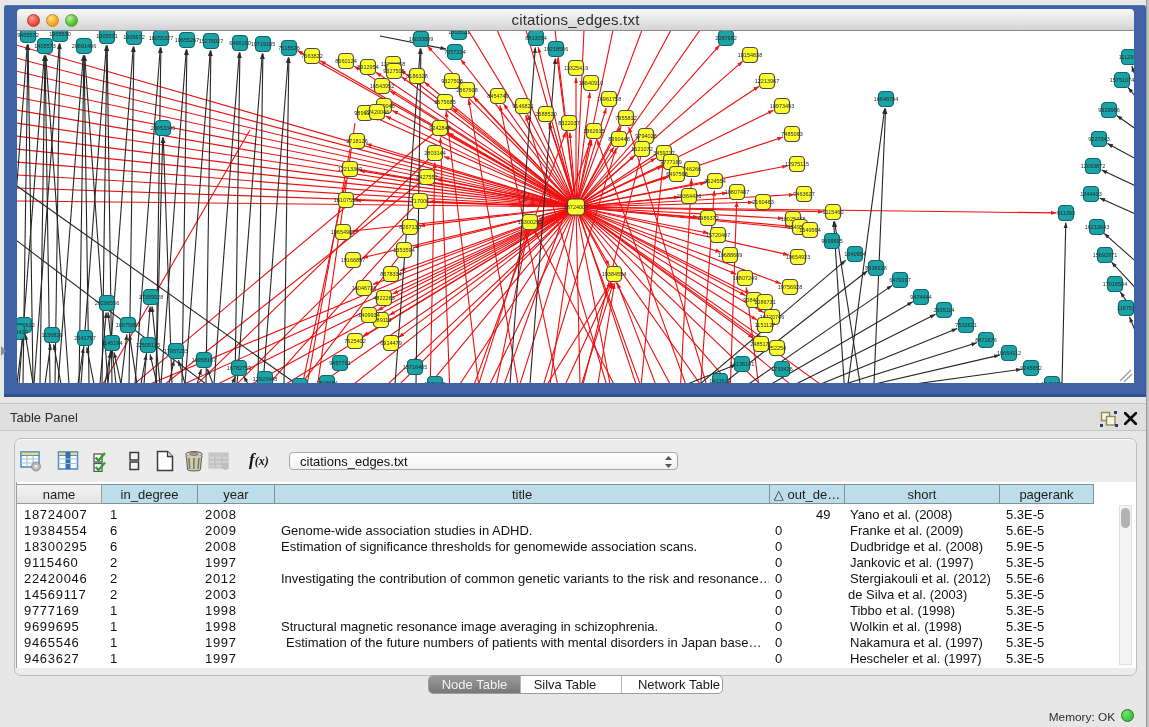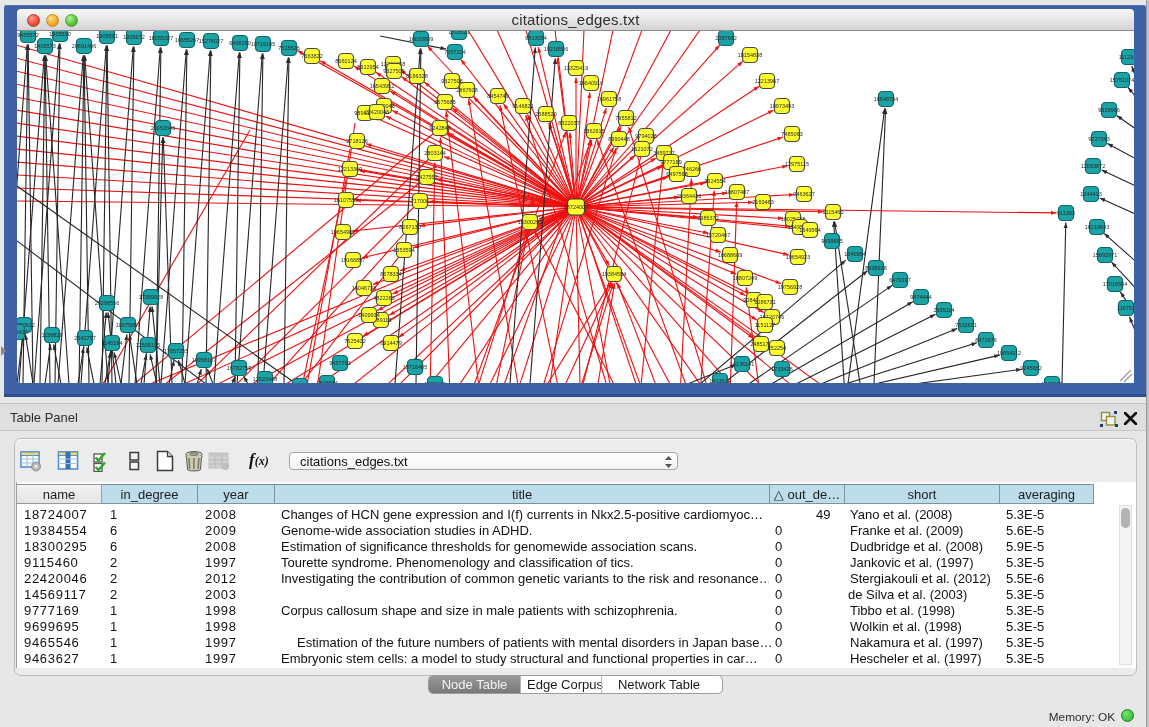--- a/index.html
+++ b/index.html
@@ -829,26 +829,25 @@
       <path d="M4.5 13 L1 9 H8 z" fill="#555"></path>
     </svg>
 </div>
 <div id="tablewhite"></div>
 <div class="hcell" style="left:17px;width:85px;background:linear-gradient(#f2f2f2,#e4e4e4);border-top:1px solid #999;border-bottom:1px solid #999;border-right:1px solid #9d9d9d">name</div>
 <div class="hcell" style="left:102px;width:96px">in_degree</div>
 <div class="hcell" style="left:198px;width:77px">year</div>
 <div class="hcell" style="left:275px;width:495px">title</div>
 <div class="hcell" style="left:770px;width:75px">△ out_de…</div>
 <div class="hcell" style="left:845px;width:155px">short</div>
-<div class="hcell" style="left:1000px;width:94px">averaging</div>
+<div class="hcell" style="left:1000px;width:94px">pagerank</div>
 <div class="trow" style="top:507px">
 <span style="left:24px;width:76px;letter-spacing:.7px">18724007</span>
     <span style="left:110px;width:85px">1</span>
     <span style="left:205px;width:68px;letter-spacing:.7px">2008</span>
-    <span style="left:281px;width:488px">Changes of HCN gene expression and I(f) currents in Nkx2.5-positive cardiomyoc…</span>
     <span style="left:816px;width:68px">49</span>
     <span style="left:850px;width:148px">Yano et al. (2008)</span>
     <span style="left:1006px;width:86px">5.3E-5</span>
   </div>
 <div class="trow" style="top:523px">
 <span style="left:24px;width:76px;letter-spacing:.7px">19384554</span>
     <span style="left:110px;width:85px">6</span>
     <span style="left:205px;width:68px;letter-spacing:.7px">2009</span>
     <span style="left:281px;width:488px">Genome-wide association studies in ADHD.</span>
     <span style="left:775px;width:68px">0</span>
@@ -861,21 +860,20 @@
     <span style="left:205px;width:68px;letter-spacing:.7px">2008</span>
     <span style="left:281px;width:488px">Estimation of significance thresholds for genomewide association scans.</span>
     <span style="left:775px;width:68px">0</span>
     <span style="left:850px;width:148px">Dudbridge et al. (2008)</span>
     <span style="left:1006px;width:86px">5.9E-5</span>
   </div>
 <div class="trow" style="top:555px">
 <span style="left:24px;width:76px;letter-spacing:.7px">9115460</span>
     <span style="left:110px;width:85px">2</span>
     <span style="left:205px;width:68px;letter-spacing:.7px">1997</span>
-    <span style="left:281px;width:488px">Tourette syndrome. Phenomenology and classification of tics.</span>
     <span style="left:775px;width:68px">0</span>
     <span style="left:850px;width:148px">Jankovic et al. (1997)</span>
     <span style="left:1006px;width:86px">5.3E-5</span>
   </div>
 <div class="trow" style="top:571px">
 <span style="left:24px;width:76px;letter-spacing:.7px">22420046</span>
     <span style="left:110px;width:85px">2</span>
     <span style="left:205px;width:68px;letter-spacing:.7px">2012</span>
     <span style="left:281px;width:488px">Investigating the contribution of common genetic variants to the risk and resonance…</span>
     <span style="left:775px;width:68px">0</span>
@@ -887,55 +885,54 @@
     <span style="left:110px;width:85px">2</span>
     <span style="left:205px;width:68px;letter-spacing:.7px">2003</span>
     <span style="left:775px;width:68px">0</span>
     <span style="left:848px;width:148px">de Silva et al. (2003)</span>
     <span style="left:1006px;width:86px">5.3E-5</span>
   </div>
 <div class="trow" style="top:603px">
 <span style="left:24px;width:76px;letter-spacing:.7px">9777169</span>
     <span style="left:110px;width:85px">1</span>
     <span style="left:205px;width:68px;letter-spacing:.7px">1998</span>
-    <span style="left:281px;width:488px">Corpus callosum shape and size in male patients with schizophrenia.</span>
     <span style="left:775px;width:68px">0</span>
     <span style="left:850px;width:148px">Tibbo et al. (1998)</span>
     <span style="left:1006px;width:86px">5.3E-5</span>
   </div>
 <div class="trow" style="top:619px">
 <span style="left:24px;width:76px;letter-spacing:.7px">9699695</span>
     <span style="left:110px;width:85px">1</span>
     <span style="left:205px;width:68px;letter-spacing:.7px">1998</span>
+    <span style="left:281px;width:488px">Structural magnetic resonance image averaging in schizophrenia.</span>
     <span style="left:775px;width:68px">0</span>
     <span style="left:850px;width:148px">Wolkin et al. (1998)</span>
     <span style="left:1006px;width:86px">5.3E-5</span>
   </div>
 <div class="trow" style="top:635px">
 <span style="left:24px;width:76px;letter-spacing:.7px">9465546</span>
     <span style="left:110px;width:85px">1</span>
     <span style="left:205px;width:68px;letter-spacing:.7px">1997</span>
-    <span style="left:297px;width:488px">Estimation of the future numbers of patients with mental disorders in Japan base…</span>
+    <span style="left:286px;width:488px">Estimation of the future numbers of patients with mental disorders in Japan base…</span>
     <span style="left:775px;width:68px">0</span>
     <span style="left:850px;width:148px">Nakamura et al. (1997)</span>
     <span style="left:1006px;width:86px">5.3E-5</span>
   </div>
 <div class="trow" style="top:651px">
 <span style="left:24px;width:76px;letter-spacing:.7px">9463627</span>
     <span style="left:110px;width:85px">1</span>
     <span style="left:205px;width:68px;letter-spacing:.7px">1997</span>
-    <span style="left:281px;width:488px">Embryonic stem cells: a model to study structural and functional properties in car…</span>
     <span style="left:775px;width:68px">0</span>
     <span style="left:850px;width:148px">Hescheler et al. (1997)</span>
     <span style="left:1006px;width:86px">5.3E-5</span>
   </div>
 <div id="sbtrack"></div>
 <div id="sbthumb"></div>
 <div id="tabs">
 <div class="seg sel" style="left:0;width:91px">Node Table</div>
-<div class="seg" style="left:91px;width:89px;border-left:1px solid #b5b5b5">Edge Corpus</div>
-<div class="seg" style="left:172px;width:115px;border-left:1px solid #b5b5b5">Network Table</div>
+<div class="seg" style="left:91px;width:89px;border-left:1px solid #b5b5b5">Silva Table</div>
+<div class="seg" style="left:192px;width:115px;border-left:1px solid #b5b5b5">Network Table</div>
 </div>
 <div id="memlbl">Memory: OK</div>
 <div id="memdot"></div>
 <div id="rightstrip"></div>
 <svg class="abs" style="left:0;top:345px" width="7" height="12" viewBox="0 0 7 12">
     <path d="M1 1 L6 6 L1 11 z" fill="#8a8a8a"></path>
   </svg>
 </body></html>

